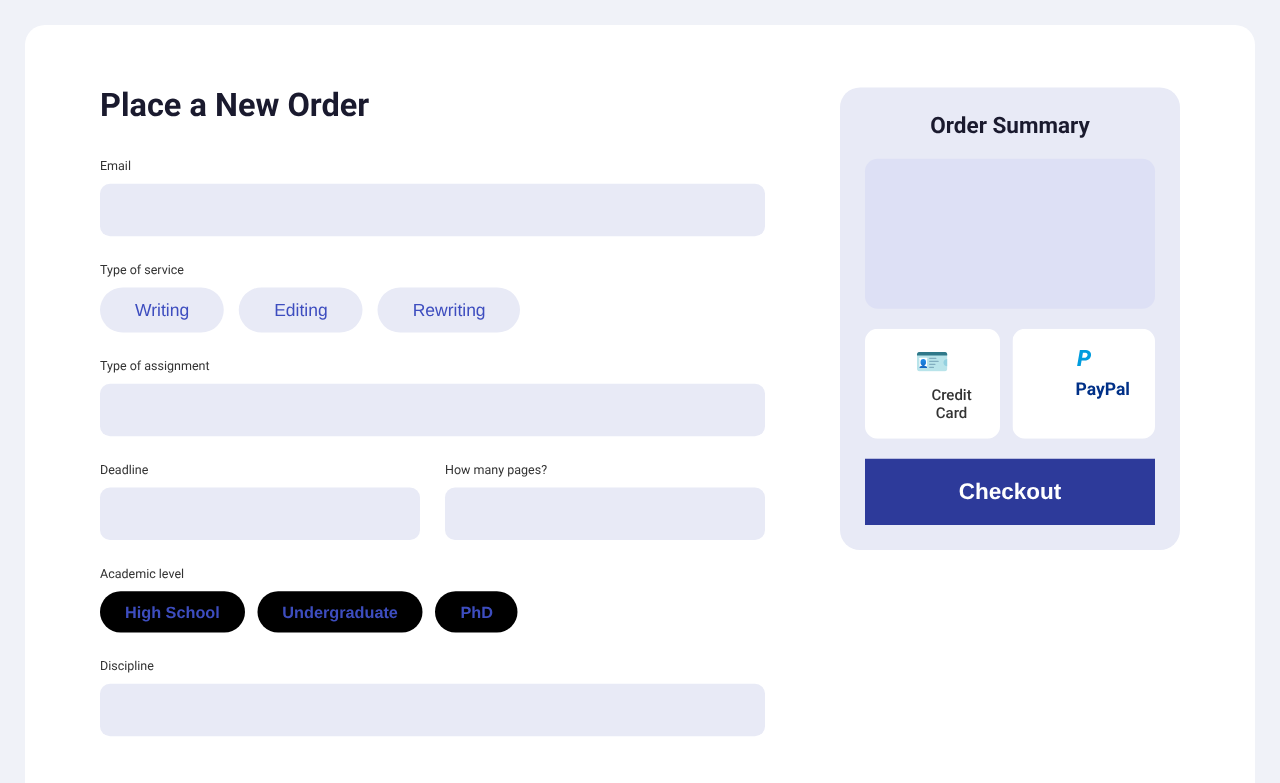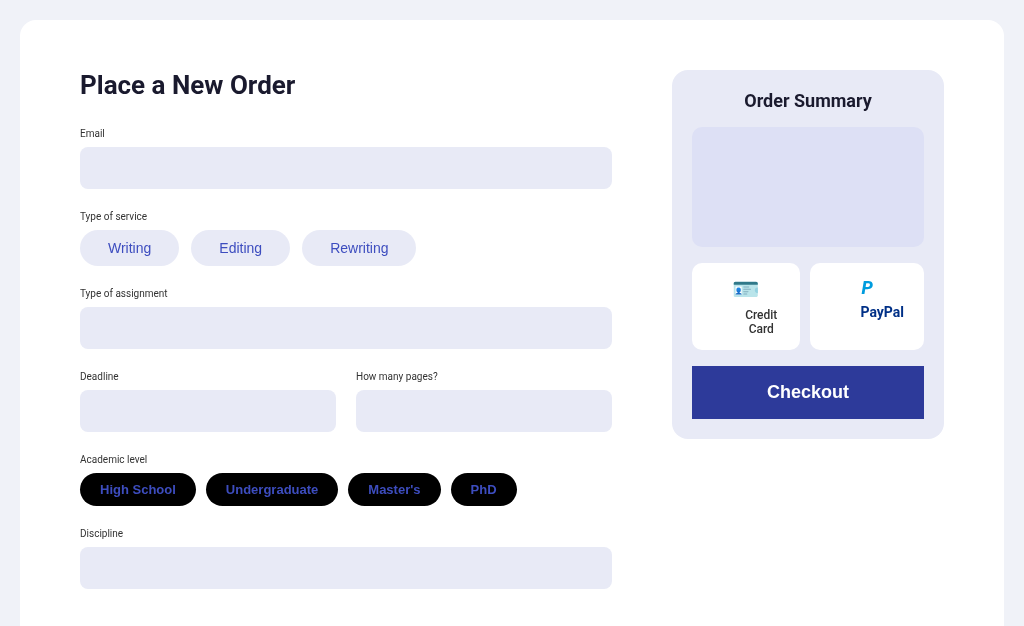--- a/index.html
+++ b/index.html
@@ -216,21 +216,20 @@
         <label class="field-label">How many pages?</label>
         <input class="text-input" type="number" placeholder="" style="">
       </div>
     </div>
 
     <div class="field-group">
       <label class="field-label">Academic level</label>
       <div class="academic-buttons">
         <button class="academic-btn">High School</button>
         <button class="academic-btn">Undergraduate</button>
-        <button class="academic-btn">Master's</button>
         <button class="academic-btn">PhD</button>
       </div>
     </div>
 
     <div class="field-group">
       <label class="field-label">Discipline</label>
       <input class="text-input" type="text" placeholder="" style="">
     </div>
 
   </div>

